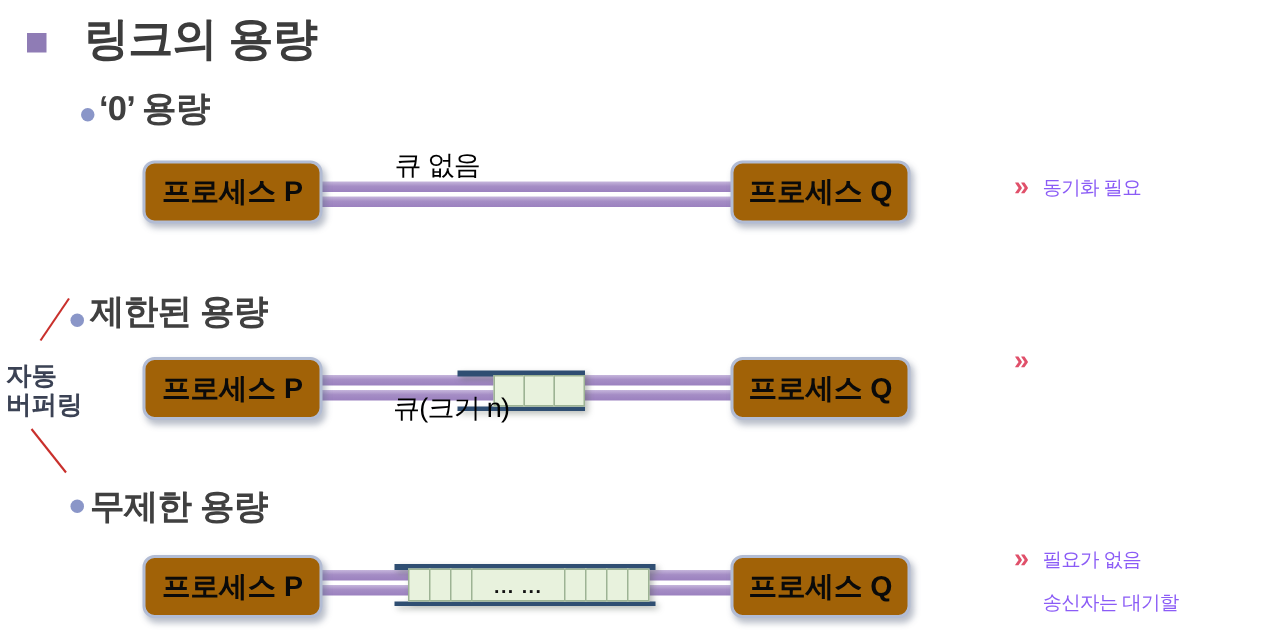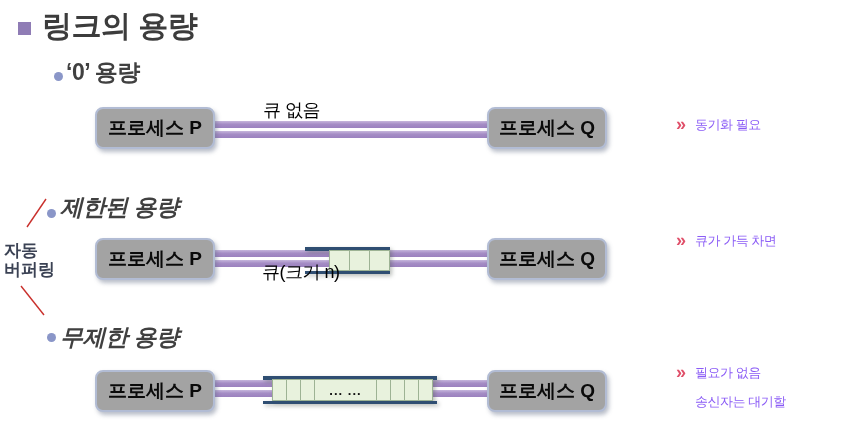--- a/index.html
+++ b/index.html
@@ -2,27 +2,27 @@
 <html><head>
 <meta charset="utf-8">
 <style>
   html,body { margin:0; padding:0; background:#ffffff; }
   .page {
     position:relative; width:841px; height:423px; background:#ffffff;
     overflow:hidden; font-family:"Liberation Sans","DejaVu Sans",sans-serif;
   }
   
   .title-bullet { position:absolute; left:18px; top:22px; width:13px; height:13px; background:#8f7cb5; }
-  .page-title { position:absolute; left:42px; top:6px; font-size:30px; font-weight:bold; color:#3c3c3c; letter-spacing:-0.5px; white-space:nowrap; }
+  .page-title { position:absolute; left:56px; top:6px; font-size:30px; font-weight:bold; color:#3c3c3c; letter-spacing:-0.5px; white-space:nowrap; }
   
   .dot-bullet { position:absolute; width:9px; height:9px; border-radius:50%; background:#8a96c8; }
   .sub-heading { position:absolute; font-size:23px; font-weight:bold; color:#404040; white-space:nowrap; letter-spacing:-0.5px; }
   
   .proc-box {
-    position:absolute; width:120px; height:42px; background:#a3a3a3;
+    position:absolute; width:120px; height:42px; background:#a16207;
     border:2px solid #b2bcd4; border-radius:8px; box-sizing:border-box;
     display:flex; align-items:center; justify-content:center;
     font-size:19px; font-weight:bold; color:#0a0a0a;
     box-shadow:2px 3px 4px rgba(100,110,135,0.45); z-index:3; white-space:nowrap;
   }
   
   .dline { position:absolute; width:276px; left:213px; z-index:1; }
   .dline .strip { height:7px; background:linear-gradient(#c6b6dc, #a58dc5 45%, #9b81bf); }
   .dline .gap { height:3px; background:transparent; }
   
@@ -82,21 +82,21 @@
     <span>프로세스 Q</span>
   </div>
   <div class="note" style="top:110px;">
     <span class="note-marker">»</span>
     <div class="note-text">
       <div>동기화 필요</div>
     </div>
   </div>
 
   <div class="dot-bullet" style="left:47px; top:209px;"></div>
-  <div class="sub-heading" style="left:60px; top:192px;font-style:italic;">제한된 용량</div>
+  <div class="sub-heading" style="left:60px; top:192px;">제한된 용량</div>
 
   <div class="side-label">
     <div>자동</div>
     <div>버퍼링</div>
   </div>
 
   <div class="queue-label" style="left:262px; top:216px;margin-top:44px;">큐(크기 n)</div>
   <div class="dline" style="top:250px;">
     <div class="strip"></div>
       <div class="gap"></div>
@@ -113,26 +113,25 @@
   </div>
   <div class="proc-box" style="left:95px; top:238px;">
     <span>프로세스 P</span>
   </div>
   <div class="proc-box" style="left:487px; top:238px;">
     <span>프로세스 Q</span>
   </div>
   <div class="note" style="top:226px;">
     <span class="note-marker">»</span>
     <div class="note-text">
-      <div>큐가 가득 차면</div>
     </div>
   </div>
 
   <div class="dot-bullet" style="left:47px; top:333px;"></div>
-  <div class="sub-heading" style="left:60px; top:322px;font-style:italic;">무제한 용량</div>
+  <div class="sub-heading" style="left:60px; top:322px;">무제한 용량</div>
 
   <div class="dline" style="top:380px;">
     <div class="strip"></div>
       <div class="gap"></div>
       <div class="strip"></div>
   </div>
   <div class="queue queue-large">
     <div class="rail rail-top"></div>
     <div class="rail rail-bottom"></div>
     <div class="cells">

